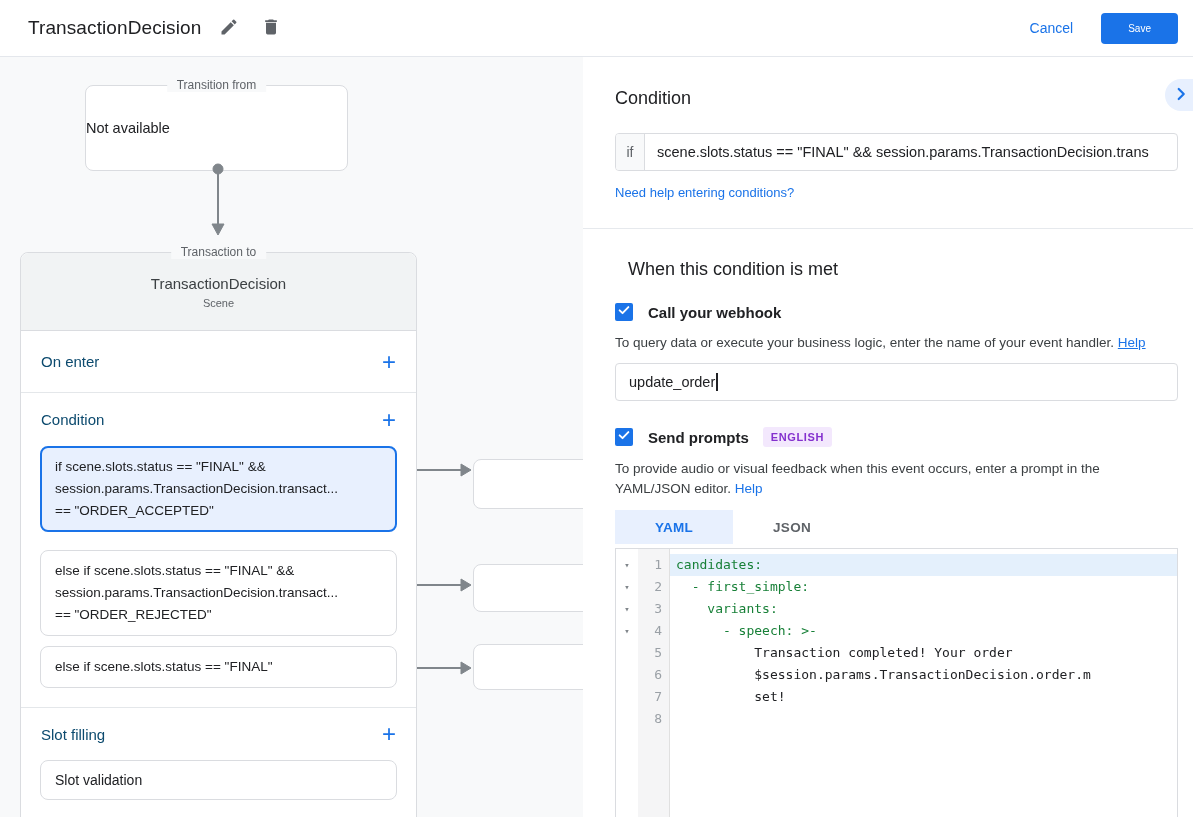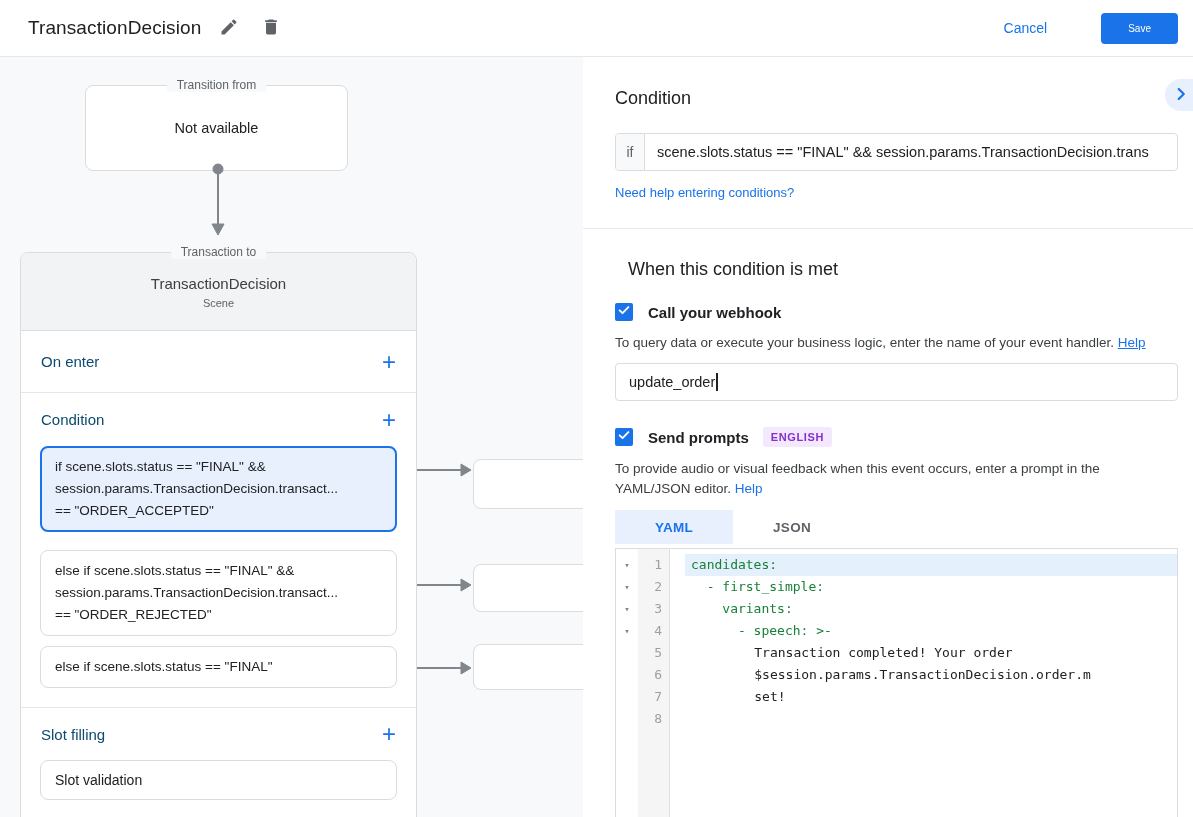--- a/index.html
+++ b/index.html
@@ -10,33 +10,33 @@
     color:#202124; background:#fff;
   }
   
   .topbar{ height:57px; display:flex; align-items:center;
     padding:0 15px 0 28px; border-bottom:1px solid #e4e7ec; background:#fff; }
   .app-title{ font-size:19px; color:#202124; letter-spacing:.1px; }
   .icon-btn{ background:none; border:none; padding:4px; margin-left:14px;
     cursor:pointer; display:flex; align-items:center; }
   .spacer{ flex:1; }
   .cancel-btn{ background:none; border:none; color:#1a73e8; font-size:14px;
-    font-weight:500; font-family:inherit; margin-right:48px; cursor:pointer; }
+    font-weight:500; font-family:inherit; margin-right:22px; cursor:pointer; }
   .save-btn{ background:#1a73e8; color:#fff; border:none; border-radius:4px;
     font-size:10px; font-weight:500; font-family:inherit; padding:10px 27px; cursor:pointer; }
 
   
   .main{ display:flex; height:760px; }
   .flow{ width:583px; flex:none; position:relative; background:#f8f9fa; overflow:hidden; }
   .panel{ flex:1; position:relative; background:#fff; padding:0 15px 0 32px; }
 
   
   .from-box{ position:absolute; left:85px; top:28px; width:263px; height:86px;
     background:#fff; border:1px solid #dadce0; border-radius:8px;
-    display:flex; align-items:center; justify-content:center; }
+    display:flex; align-items:center; }
   .notch-label{ position:absolute; top:-8px; left:50%; transform:translateX(-50%);
     background:#f8f9fa; padding:0 10px; font-size:12px; color:#5f6368; white-space:nowrap; }
   .from-value{ font-size:14.5px; color:#202124; }
 
   .connectors{ position:absolute; left:0; top:0; pointer-events:none; }
 
   .scene-card{ position:absolute; left:20px; top:195px; width:397px; height:840px;
     background:#fff; border:1px solid #dadce0; border-radius:8px; }
   .scene-header{ position:relative; height:78px; background:#f1f3f4;
     border-bottom:1px solid #dadce0; border-radius:8px 8px 0 0;
@@ -110,21 +110,21 @@
     border:1px solid #dadce0; display:flex; overflow:hidden; background:#fff;
     font-family:"DejaVu Sans Mono", monospace; font-size:13px; }
   .fold-col{ width:22px; flex:none; background:#fff; padding-top:5px; }
   .fold-row{ height:22px; line-height:22px; text-align:center; font-size:9px;
     color:#80868b; cursor:pointer; }
   .gutter-col{ width:32px; flex:none; background:#f5f5f6; border-right:1px solid #e0e0e0;
     padding:5px 7px 0 0; text-align:right; color:#9aa0a6; }
   .gutter-row{ height:22px; line-height:22px; font-size:13px; }
   .code-col{ flex:1; padding-top:5px; overflow:hidden; }
   .code-row{ height:22px; line-height:22px; padding-left:6px; white-space:pre; color:#202124; }
-  .code-row.green{ color:#188038;margin-left:15px; }
+  .code-row.green{ color:#188038; }
   .code-row.active{ background:#e4f0fc; }
 </style>
 </head>
 <body>
 
 <div class="topbar">
   <span class="app-title">TransactionDecision</span>
   <button class="icon-btn">
     <span>
       <svg viewBox="0 0 24 24" width="20" height="20" fill="#5f6368">

